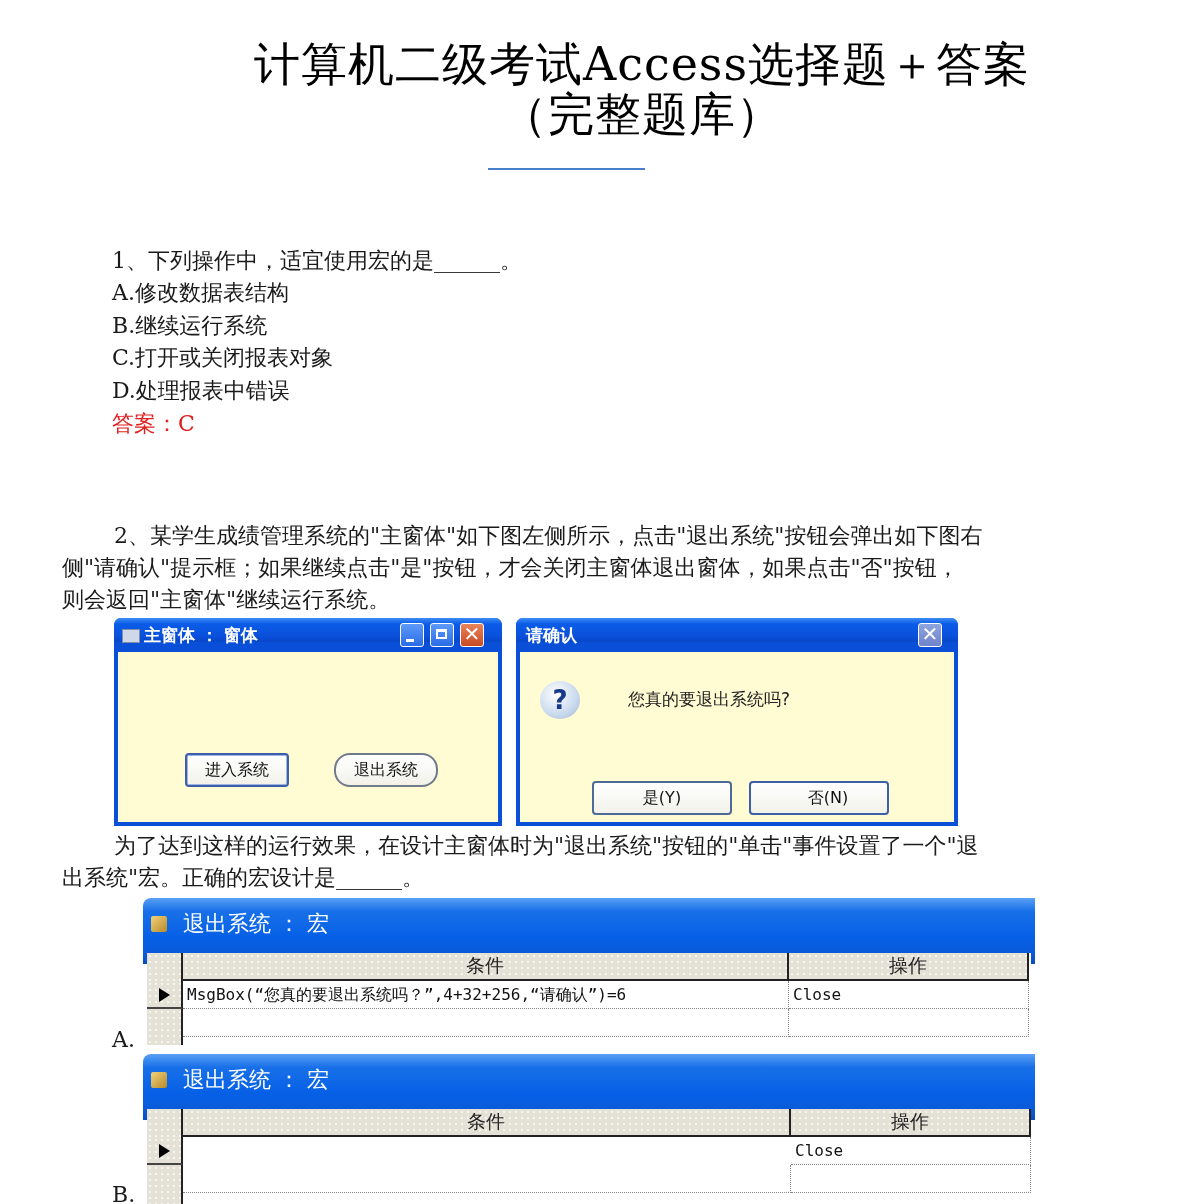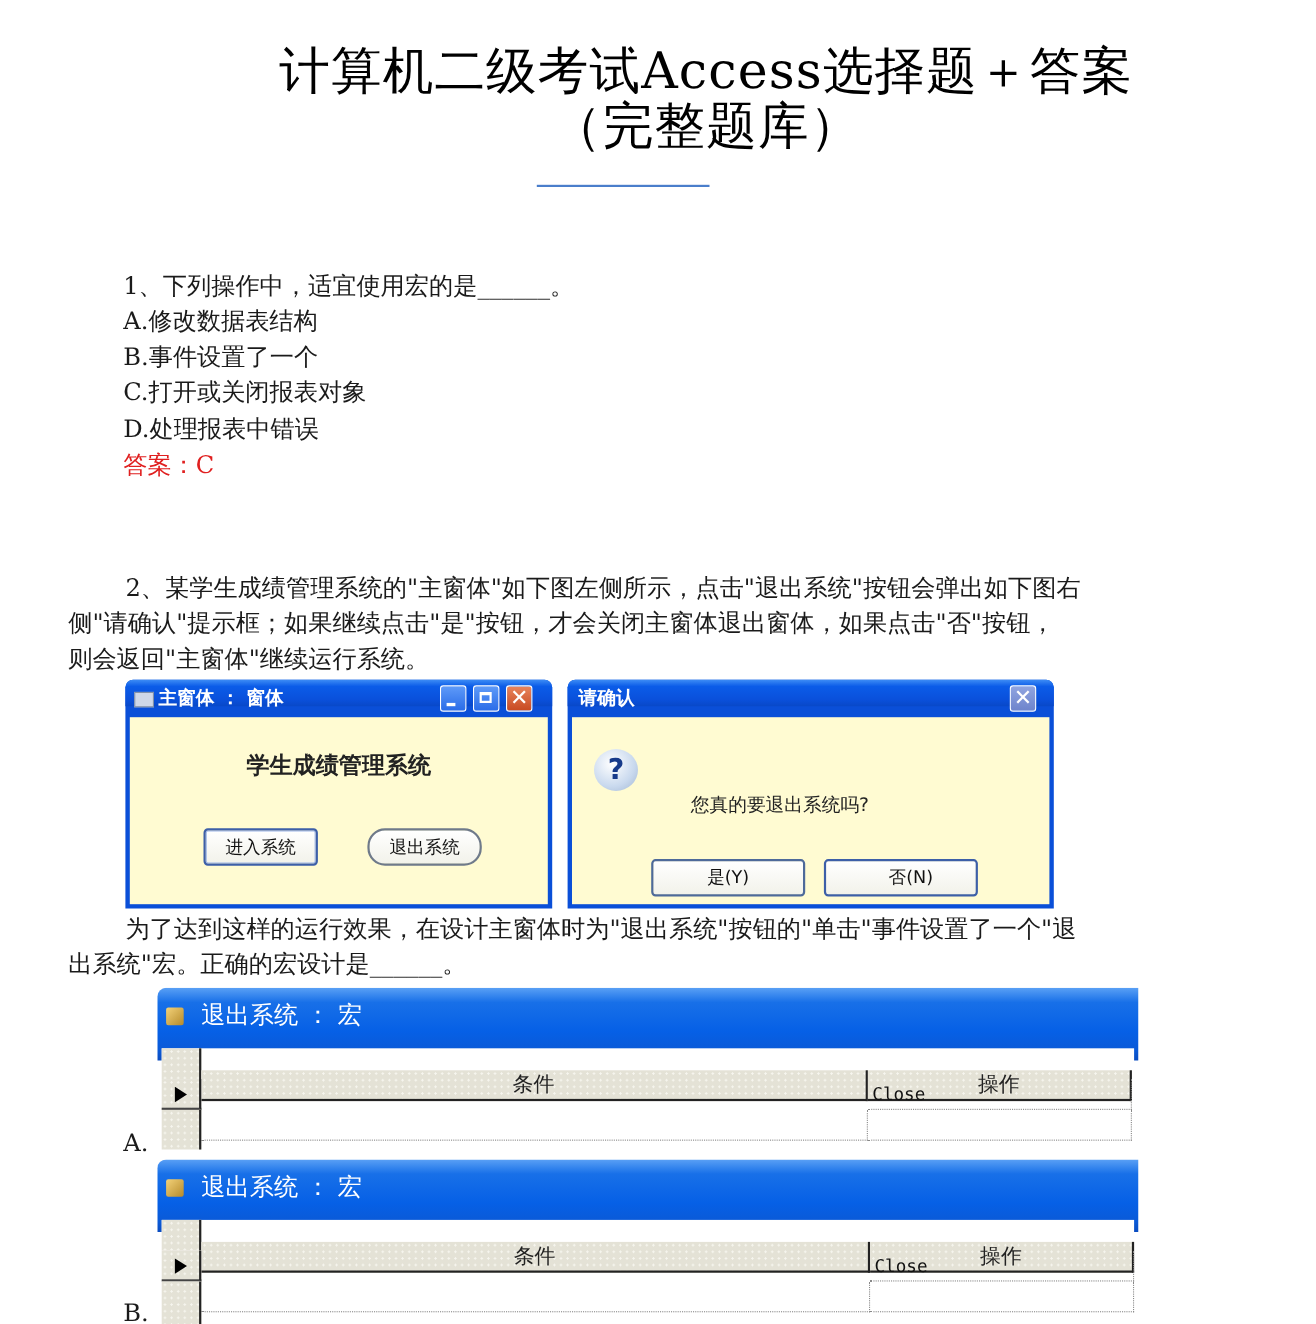--- a/index.html
+++ b/index.html
@@ -30,39 +30,39 @@
 
   
   .macro { position: absolute; left: 143px; width: 892px; height: 150px; overflow: hidden; }
   .macro .mtitle { position: absolute; left: 0; top: 0; right: 0; height: 66px; border-radius: 8px 0 0 0;
      background: linear-gradient(#5aa0f5 0%, #1870e8 20%, #0660e6 60%, #0a5ad8 85%, #0a4cc0 100%);
      color: #fff; font-weight: normal; font-size: 22px; line-height: 52px; font-family: "DejaVu Sans", sans-serif; }
   .macro .grid { position: absolute; left: 4px; top: 55px; right: 4px; bottom: 0; background: #fff; }
   .macro .hdr { position: absolute; top: 0; height: 28px; background: #e4e2d6;
      background-image: radial-gradient(#f6f5ee 1px, transparent 1.2px); background-size: 6px 6px;
      font-family: Liberation Mono, monospace; font-size: 19px; line-height: 28px; text-align: center; color: #222;
-     border-bottom: 2px solid #222; box-sizing: border-box; margin-top: 20px; }
+     border-bottom: 2px solid #222; box-sizing: border-box; }
   .macro .sel { position: absolute; left: 0; width: 36px; background: #e4e2d6;
      background-image: radial-gradient(#f6f5ee 1px, transparent 1.2px); background-size: 6px 6px;
      border-right: 2px solid #222; box-sizing: border-box; }
   .macro .cell { position: absolute; height: 28px; line-height: 28px; font-family: "DejaVu Sans Mono", monospace;
      font-size: 16px; color: #111; white-space: nowrap; overflow: hidden; border-bottom: 1px dotted #888; box-sizing: border-box; padding-left: 4px; }
   .optlabel { position: absolute; font-size: 22px; color: #1a1a1a; }
 </style>
 </head>
 <body>
 
 <div class="title l1">计算机二级考试Access选择题＋答案</div>
 <div class="title l2">（完整题库）</div>
 <div class="title-rule"></div>
 
 <div>
   <div class="para" style="left:112px; top:245px;">1、下列操作中，适宜使用宏的是______。</div>
   <div class="para" style="left:112px; top:277px;">A.修改数据表结构</div>
-  <div class="para" style="left:112px; top:310px;">B.事件设置了一个</div>
+  <div class="para" style="left:112px; top:310px;">B.继续运行系统</div>
   <div class="para" style="left:112px; top:342px;">C.打开或关闭报表对象</div>
   <div class="para" style="left:112px; top:375px;">D.处理报表中错误</div>
   <div class="para answer" style="left:112px; top:408px;">答案：C</div>
 </div>
 
 <div>
   <div class="para" style="left:114px; top:520px;">2、某学生成绩管理系统的"主窗体"如下图左侧所示，点击"退出系统"按钮会弹出如下图右</div>
   <div class="para" style="left:62px; top:552px;">侧"请确认"提示框；如果继续点击"是"按钮，才会关闭主窗体退出窗体，如果点击"否"按钮，</div>
   <div class="para" style="left:62px; top:584px;">则会返回"主窗体"继续运行系统。</div>
 
@@ -72,34 +72,33 @@
       <span style="position:absolute; left:30px;">主窗体 ： 窗体</span>
       <span class="titlebtn" style="left:286px;">
         <span style="position:absolute; left:5px; bottom:4px; width:8px; height:3px; background:#fff;"></span>
       </span>
       <span class="titlebtn" style="left:316px;">
         <span style="position:absolute; left:5px; top:5px; width:11px; height:10px; border:2px solid #fff; border-top-width:3px; box-sizing:border-box;"></span>
       </span>
       <span class="titlebtn close" style="left:346px; color:#fff; font-size:20px; line-height:20px; text-align:center;">✕</span>
     </div>
     <div class="client">
-      <div style="position:absolute; left:0; right:0; top:30px; text-align:center; font-family:'DejaVu Sans',sans-serif; font-weight:bold; font-size:21px; color:#222;">学生成绩管理系统</div>
       <div class="xpbtn" style="left:67px; top:101px; width:104px; border-color:#3d5fa8; box-shadow: inset 0 0 0 1px #9db6e6;">进入系统</div>
       <div class="xpbtn" style="left:216px; top:101px; width:104px; border-color:#6f7a8a;border-radius:16px;">退出系统</div>
     </div>
   </div>
 
   <div class="xpwin" style="left:516px; top:618px; width:442px; height:208px;">
     <div class="titlebar">
       <span style="position:absolute; left:10px;">请确认</span>
       <span class="titlebtn" style="left:402px; background:linear-gradient(#8fa4e0,#6e84cc); color:#fff; font-size:20px; line-height:20px; text-align:center;">✕</span>
     </div>
     <div class="client">
       <div style="position:absolute; left:20px; top:29px; width:40px; height:38px; border-radius:50%; background:radial-gradient(circle at 40% 35%, #ffffff, #c9d9ee 60%, #9fb4d2); text-align:center; font-family:'DejaVu Sans',sans-serif; font-weight:bold; font-size:26px; line-height:38px; color:#163a8a;">?</div>
-      <div style="position:absolute; left:108px; top:36px; font-family:'DejaVu Sans',sans-serif; font-size:17px; color:#222;margin-top:32px;">您真的要退出系统吗?</div>
+      <div style="position:absolute; left:108px; top:36px; font-family:'DejaVu Sans',sans-serif; font-size:17px; color:#222;">您真的要退出系统吗?</div>
       <div class="xpbtn" style="left:72px; top:129px; width:140px;">是(Y)</div>
       <div class="xpbtn" style="left:229px; top:129px; width:140px; border-color:#3d5fa8;padding-left:18px;">否(N)</div>
     </div>
   </div>
 
   <div class="para" style="left:114px; top:830px;">为了达到这样的运行效果，在设计主窗体时为"退出系统"按钮的"单击"事件设置了一个"退</div>
   <div class="para" style="left:62px; top:862px;">出系统"宏。正确的宏设计是______。</div>
 
   <div class="optlabel" style="left:112px; top:1027px;">A.</div>
   <div class="macro" style="top:898px; height:147px;">
@@ -107,20 +106,21 @@
       <span style="position:absolute; left:8px; top:18px; width:16px; height:16px; background:linear-gradient(135deg,#f3d27a,#b58a2a); border-radius:2px;"></span>
       <span style="position:absolute; left:40px;">退出系统 ： 宏</span>
     </div>
     <div class="grid">
       <div class="sel" style="top:0; height:28px;"></div>
       <div class="hdr" style="left:36px; width:606px; border-right:2px solid #222;">条件</div>
       <div class="hdr" style="left:642px; width:240px; border-right:2px solid #222;">操作</div>
       <div class="sel" style="top:28px; height:28px; border-bottom:2px solid #444;">
         <span style="position:absolute; left:12px; top:7px; width:0; height:0; border-left:11px solid #000; border-top:7px solid transparent; border-bottom:7px solid transparent;"></span>
       </div>
+      <div class="cell" style="left:36px; top:28px; width:606px; border-right:1px dotted #888;">MsgBox(“您真的要退出系统吗？”,4+32+256,“请确认”)=6</div>
       <div class="cell" style="left:642px; top:28px; width:240px; border-right:1px dotted #888;">Close</div>
       <div class="sel" style="top:56px; height:40px;"></div>
       <div class="cell" style="left:36px; top:56px; width:606px; border-right:1px dotted #888;"></div>
       <div class="cell" style="left:642px; top:56px; width:240px; border-right:1px dotted #888;"></div>
     </div>
   </div>
 
   <div class="optlabel" style="left:112px; top:1182px;">B.</div>
   <div class="macro" style="top:1054px; height:150px;">
     <div class="mtitle">

